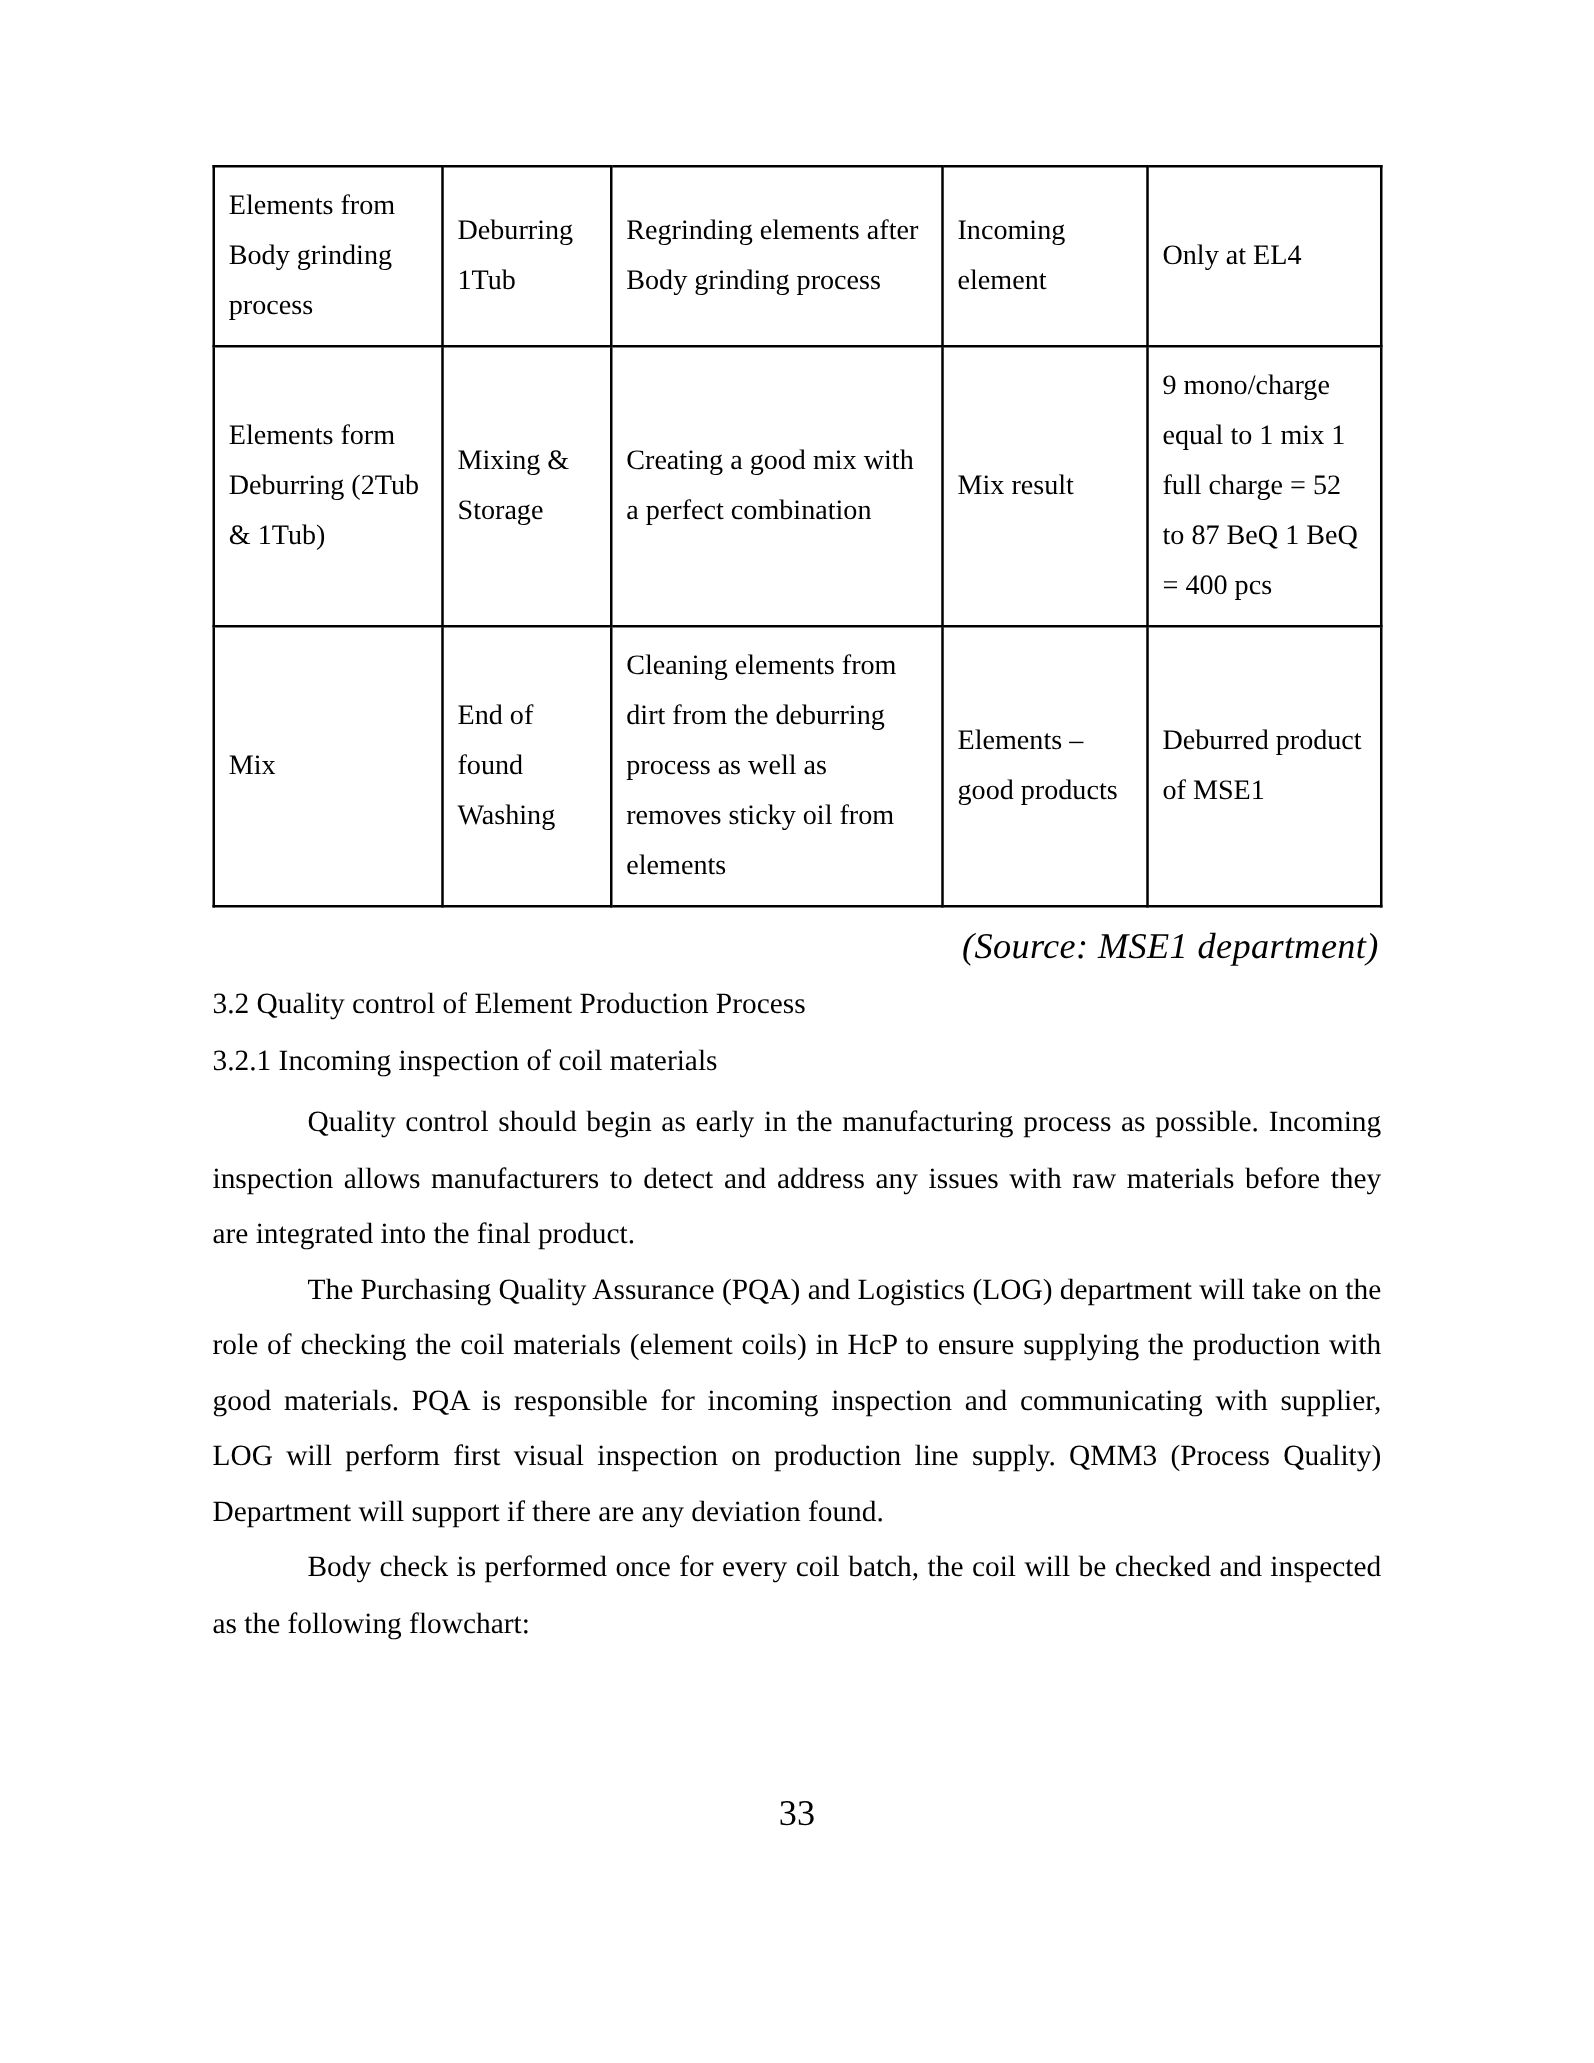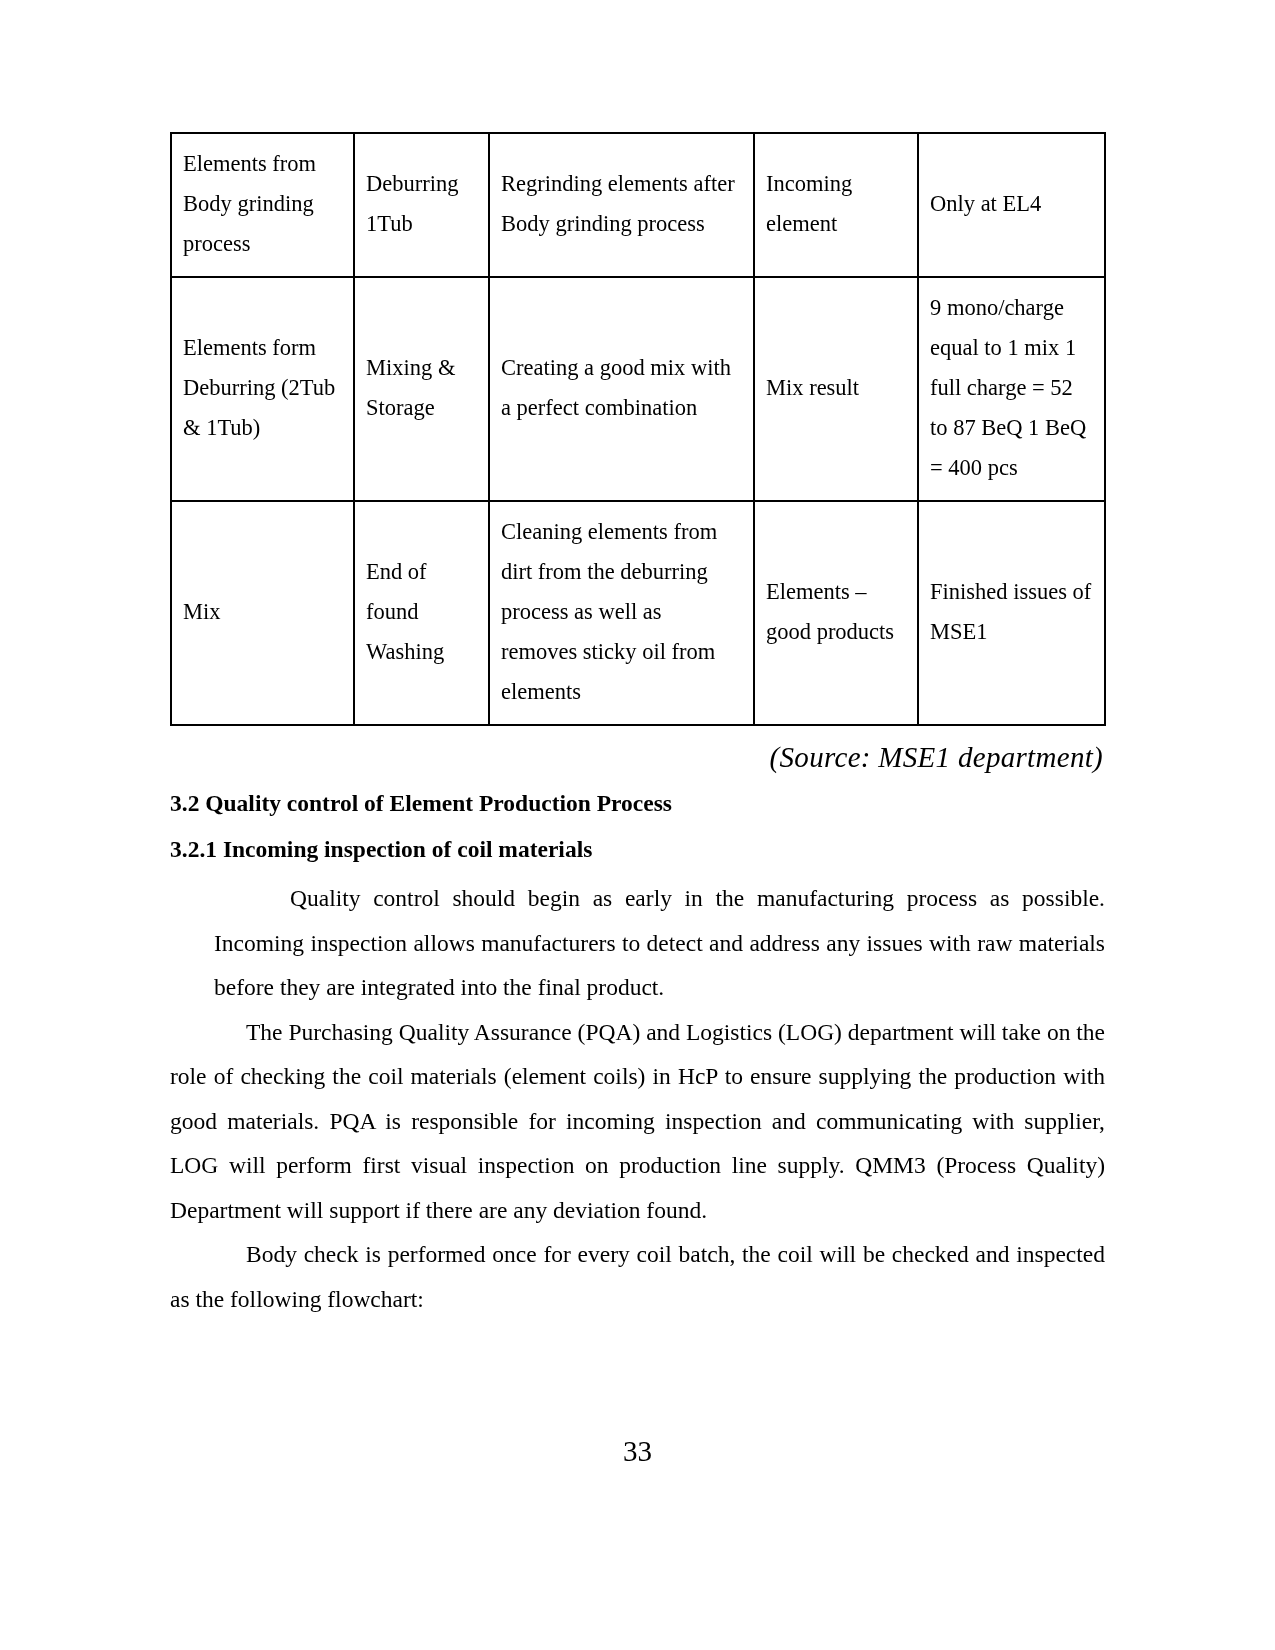--- a/index.html
+++ b/index.html
@@ -61,41 +61,41 @@
     font-style: italic;
     font-size: 29px;
     line-height: 34px;
     margin-top: 14px;
     padding-right: 2px;
     letter-spacing: 0.3px;
   }
 
   
   h2.heading, h3.heading {
-    font-weight: bold;
+    font-weight: normal;
     font-size: 23.5px;
     line-height: 46px;
     margin: 0;
     padding: 0;
     text-align: left;
   }
   h2.heading { margin-top: 6px; }
   h3.heading { margin-top: 0px; }
 
   
   p.body-par {
     font-size: 23.5px;
     line-height: 44.5px;
     margin: 0;
     padding: 0;
     text-align: justify;
     text-justify: inter-word;
     text-indent: 76px;
   }
-  p.body-par.first { margin-top: 4px; margin-left: 44px; }
+  p.body-par.first { margin-top: 4px; }
 
   
   .page-number {
     position: absolute;
     left: 0;
     top: 1435px;
     width: 1275px;
     text-align: center;
     font-size: 29px;
     font-family: "Liberation Serif", "DejaVu Serif", serif;
@@ -129,21 +129,21 @@
           <td>Mixing &amp; Storage</td>
           <td>Creating a good mix with a perfect combination</td>
           <td>Mix result</td>
           <td class="top-align">9 mono/charge equal to 1 mix 1 full charge = 52 to 87 BeQ 1 BeQ = 400 pcs</td>
         </tr>
         <tr>
           <td>Mix</td>
           <td>End of found Washing</td>
           <td class="top-align">Cleaning elements from dirt from the deburring process as well as removes sticky oil from elements</td>
           <td>Elements – good products</td>
-          <td>Finished issues of MSE1</td>
+          <td>Deburred product of MSE1</td>
         </tr>
       </tbody>
     </table>
 
     <div class="source-line">(Source: MSE1 department)</div>
 
     <h2 class="heading">3.2 Quality control of Element Production Process</h2>
     <h3 class="heading">3.2.1 Incoming inspection of coil materials</h3>
 
     <p class="body-par first">Quality control should begin as early in the manufacturing process as possible. Incoming inspection allows manufacturers to detect and address any issues with raw materials before they are integrated into the final product.</p>

